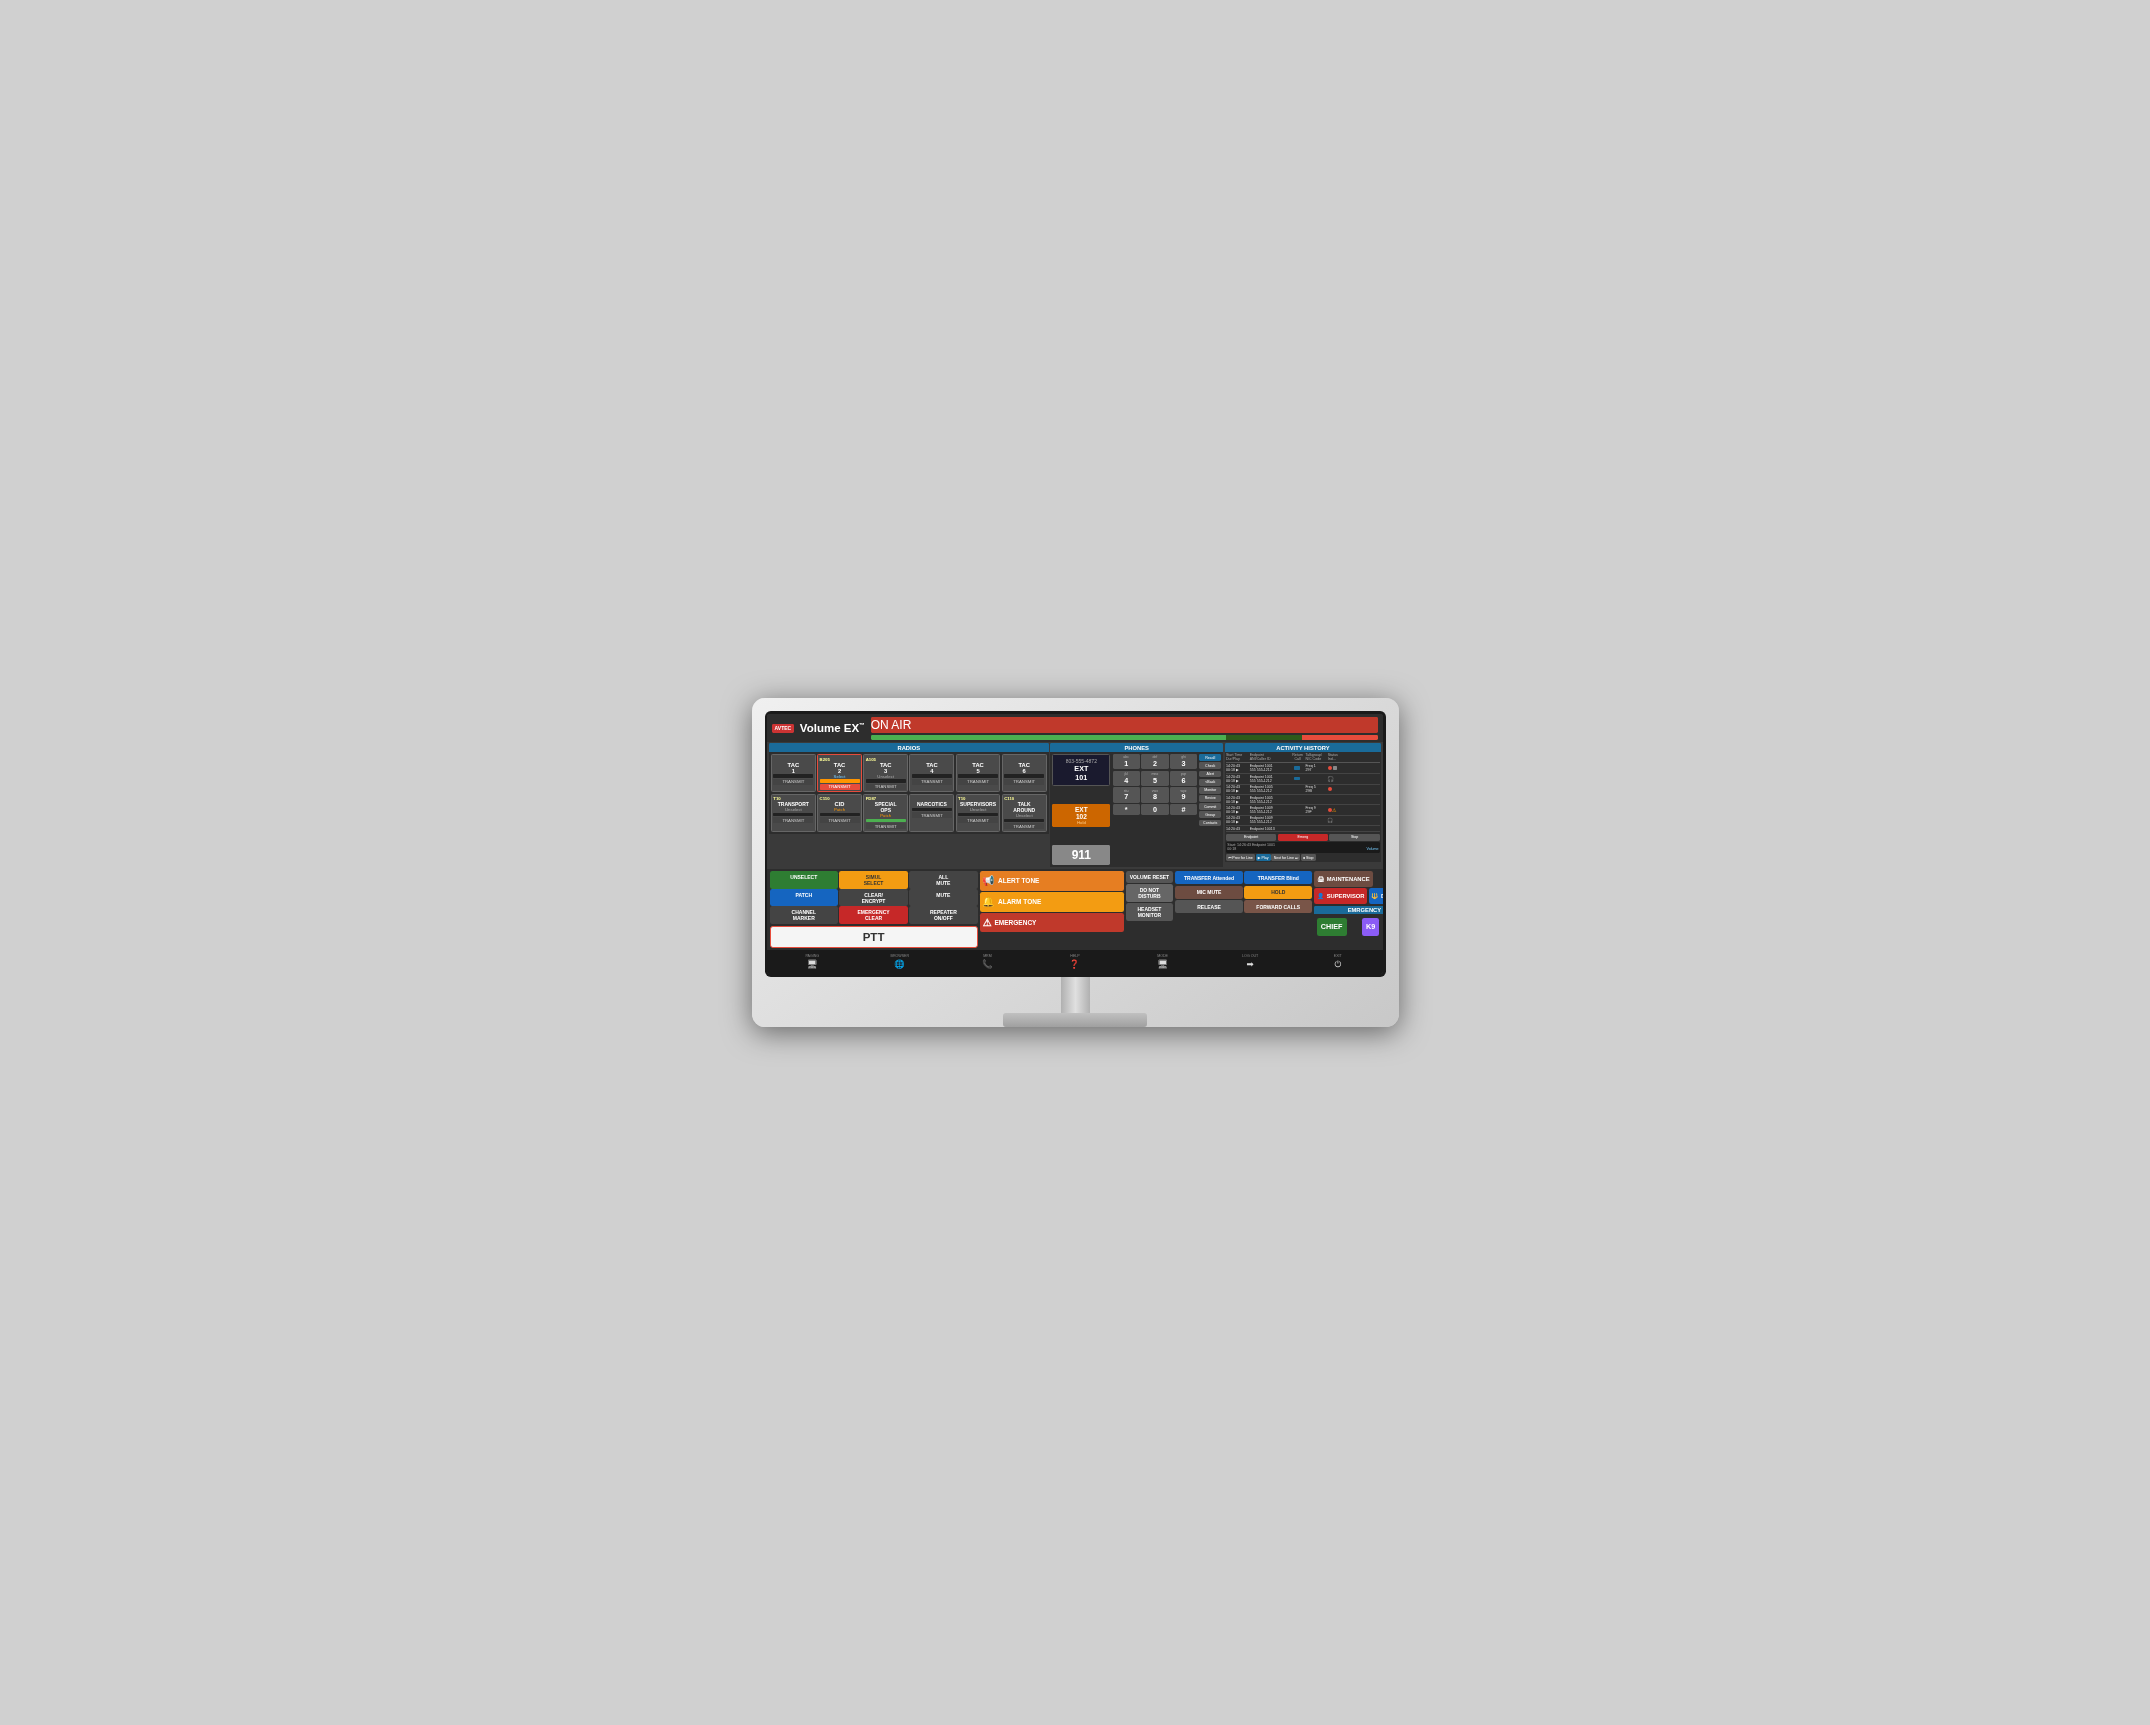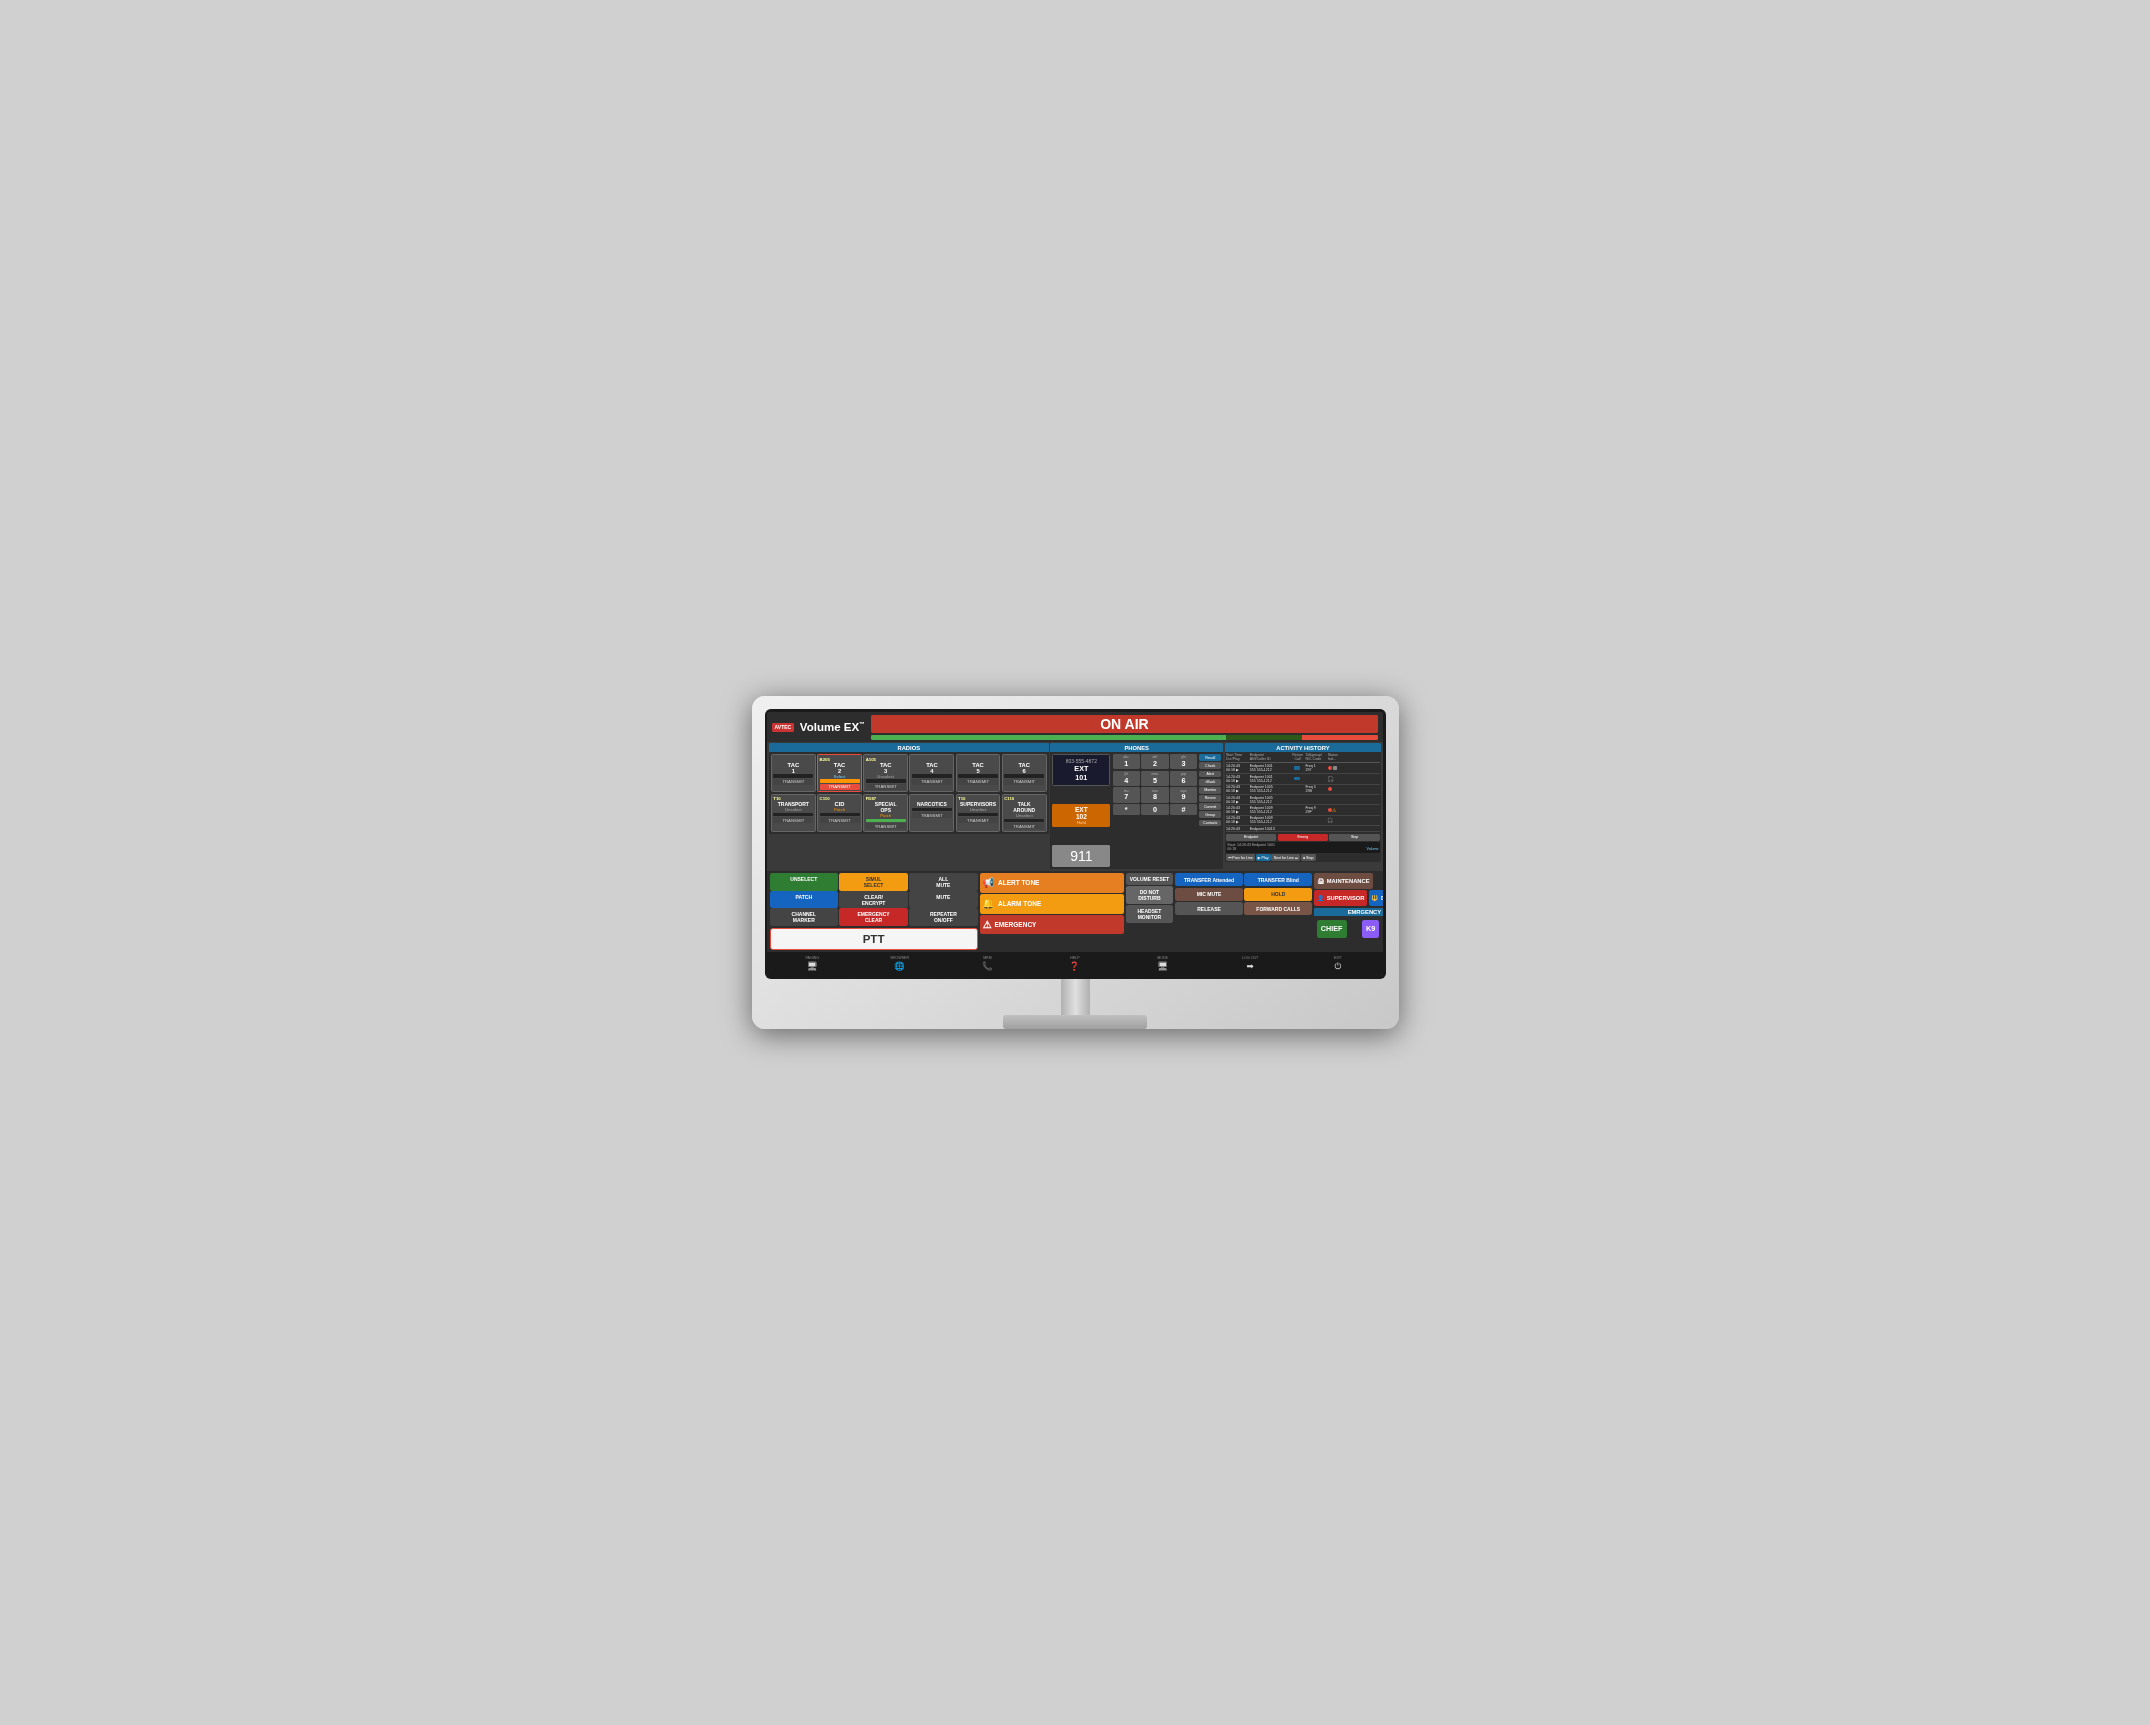--- a/index.html
+++ b/index.html
@@ -62,23 +62,23 @@
     }
     .on-air-bar {
       flex: 1;
       display: flex;
       flex-direction: column;
       gap: 1.4px;
     }
     .on-air-top {
       background: #c0392b;
       color: white;
-      text-align: center;
-      font-size: 14px;
-      font-weight: bold;
+      text-align: left;
+      font-size: 12px;
+      font-weight: normal;
       padding: 1.4px 0;
       border-radius: 1.4px;
     }
     .on-air-bottom {
       height: 5.8px;
       background: #2d5a1b;
       border-radius: 1.4px;
       position: relative;
       overflow: hidden;
     }
@@ -234,22 +234,22 @@
       font-size: 4.3px;
     }
     .ext-911 {
       background: #888;
       border-radius: 1.4px;
       padding: 2.9px;
       text-align: center;
     }
     .ext-911-label {
       color: white;
-      font-size: 14px;
-      font-weight: normal;
+      font-size: 12px;
+      font-weight: bold;
     }
     .phone-keypad {
       flex: 1;
       display: flex;
       flex-direction: column;
       gap: 1.4px;
     }
     .keypad-row {
       display: flex;
       gap: 1.4px;

